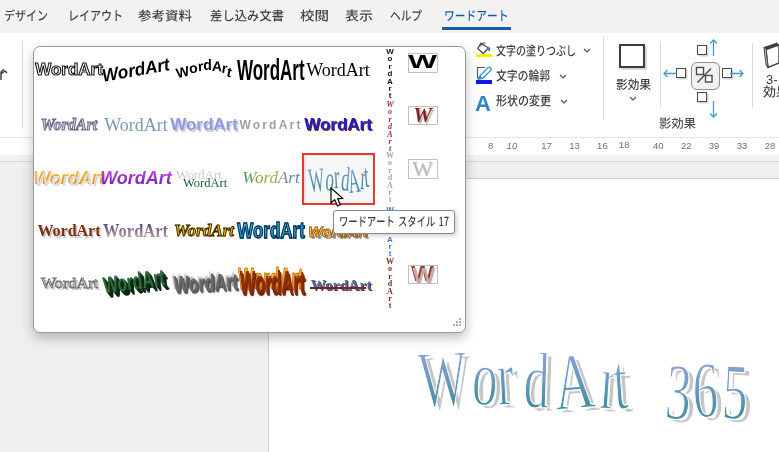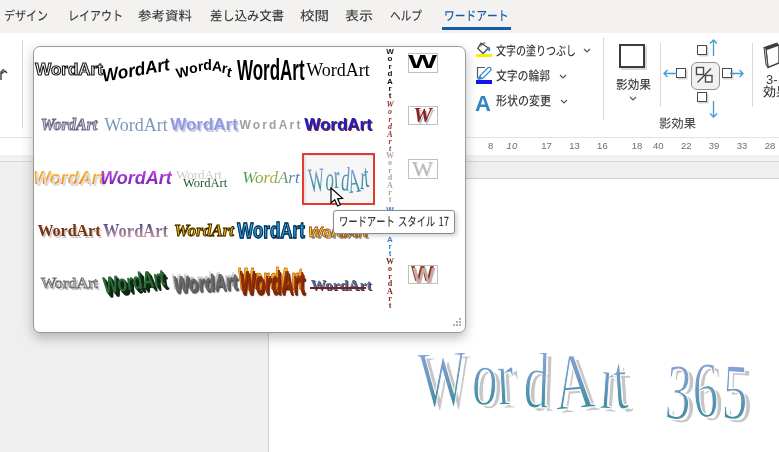--- a/index.html
+++ b/index.html
@@ -112,21 +112,21 @@
 <div class="abs" style="left:766px;top:71.5px;font-size:13px;color:#3b3b3b;">3-</div>
 <svg style="position:absolute;left:762.5px;top:85px;" width="26.0" height="13" viewBox="0 0 200 100" preserveAspectRatio="none">
     <path d="M5 17H54V25H5ZM25 4H34V20H25ZM16 28 24 30Q22 37 18 43Q14 49 9 54Q9 53 7 52Q6 51 5 50Q3 49 2 48Q7 44 10 39Q14 34 16 28ZM35 45 44 47Q39 64 30 76Q21 88 9 96Q8 95 7 94Q6 92 5 91Q4 90 2 89Q15 82 23 71Q31 60 35 45ZM35 31 42 27Q44 30 47 34Q49 37 51 40Q53 43 54 46L47 50Q46 48 44 44Q42 41 40 37Q37 34 35 31ZM13 56 18 49Q24 53 30 58Q36 63 41 68Q46 73 49 77L43 84Q40 80 35 75Q30 70 24 65Q18 60 13 56ZM52 26H89V35H52ZM85 26H94Q94 26 94 27Q94 28 94 29Q94 30 94 31Q93 46 93 57Q93 68 92 75Q92 82 91 86Q90 90 89 91Q87 93 86 94Q84 95 82 95Q79 96 76 96Q72 96 69 96Q69 94 68 91Q67 89 66 87Q70 87 73 87Q76 88 78 88Q79 88 80 87Q80 87 81 86Q82 85 83 81Q83 78 84 71Q84 64 85 54Q85 43 85 28ZM64 5H73Q73 16 72 27Q72 38 71 48Q70 58 68 67Q66 76 61 84Q57 91 51 97Q50 95 48 93Q46 91 44 90Q50 85 54 78Q58 72 60 63Q62 55 63 46Q64 36 64 26Q64 16 64 5Z M106 57H194V65H106ZM145 11H155V96H145ZM142 60 150 64Q145 70 139 76Q132 81 124 86Q117 90 109 93Q109 92 108 91Q106 89 105 88Q104 87 103 86Q109 84 114 81Q120 79 125 75Q130 72 135 68Q139 64 142 60ZM157 60Q160 64 165 68Q169 71 175 75Q180 78 186 81Q192 83 197 85Q196 86 195 87Q194 89 193 90Q192 92 191 93Q185 90 180 87Q174 84 168 80Q163 76 158 72Q154 68 150 63ZM125 32V41H175V32ZM125 16V25H175V16ZM116 8H185V49H116Z" fill="#3b3b3b"></path>
   </svg>
 <div class="abs" style="left:0;top:137px;width:779px;height:18px;background:#ffffff;border-top:1px solid #e3e3e3;"></div>
 <div class="abs" style="left:478.7px;top:140px;width:24px;text-align:center;font-size:9.5px;color:#6e6e6e;">8</div>
 <div class="abs" style="left:506.6px;top:140px;width:24px;font-size:9.5px;color:#6e6e6e;font-style:italic;">10</div>
 <div class="abs" style="left:534.6px;top:140px;width:24px;text-align:center;font-size:9.5px;color:#6e6e6e;">17</div>
 <div class="abs" style="left:562.5px;top:140px;width:24px;text-align:center;font-size:9.5px;color:#6e6e6e;">13</div>
 <div class="abs" style="left:590.4px;top:140px;width:24px;text-align:center;font-size:9.5px;color:#6e6e6e;">16</div>
-<div class="abs" style="left:618.4px;top:140px;width:24px;text-align:right;font-size:9.5px;color:#6e6e6e;">18</div>
+<div class="abs" style="left:618.4px;top:140px;width:24px;text-align:left;font-size:9.5px;color:#6e6e6e;font-family:Liberation Mono, monospace;">18</div>
 <div class="abs" style="left:646.3px;top:140px;width:24px;text-align:center;font-size:9.5px;color:#6e6e6e;">40</div>
 <div class="abs" style="left:674.2px;top:140px;width:24px;text-align:center;font-size:9.5px;color:#6e6e6e;">22</div>
 <div class="abs" style="left:702.1px;top:140px;width:24px;text-align:center;font-size:9.5px;color:#6e6e6e;">39</div>
 <div class="abs" style="left:730.1px;top:140px;width:24px;text-align:center;font-size:9.5px;color:#6e6e6e;">33</div>
 <div class="abs" style="left:758.0px;top:140px;width:24px;text-align:center;font-size:9.5px;color:#6e6e6e;">28</div>
 <div class="abs" style="left:0;top:155px;width:779px;height:6px;background:#f1f1f1;border-bottom:1px solid #d8d8d8;"></div>
 <div class="abs" style="left:0;top:162px;width:779px;height:290px;background:#efefef;"></div>
 <div class="abs" style="left:268px;top:178px;width:511px;height:274px;background:#ffffff;border-left:1px solid #cfcfcf;border-top:1px solid #cfcfcf;"></div>
 <svg class="abs" style="left:400px;top:340px" width="379" height="112" viewBox="0 0 379 112">
 <defs>

